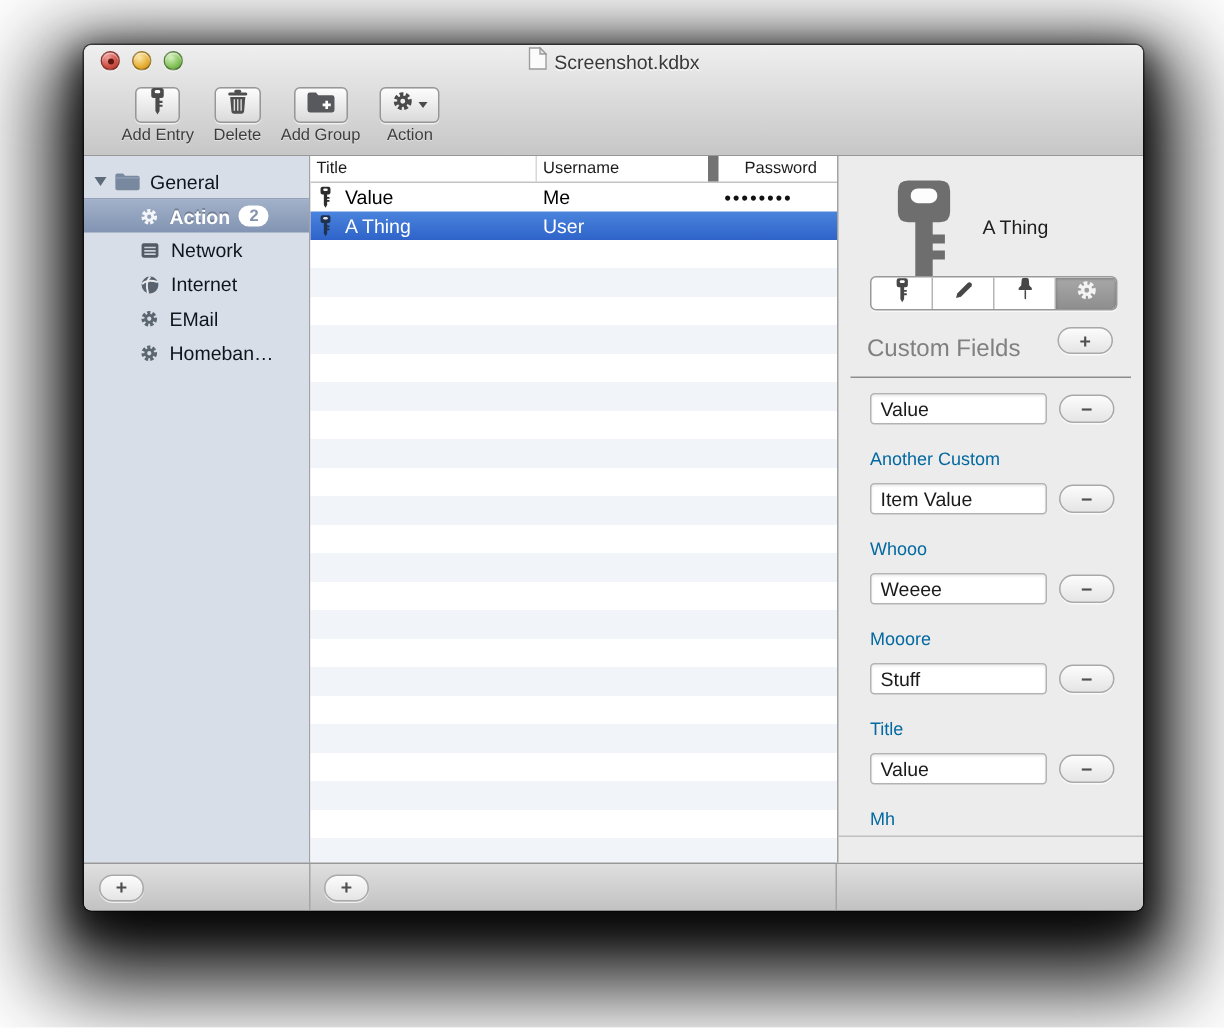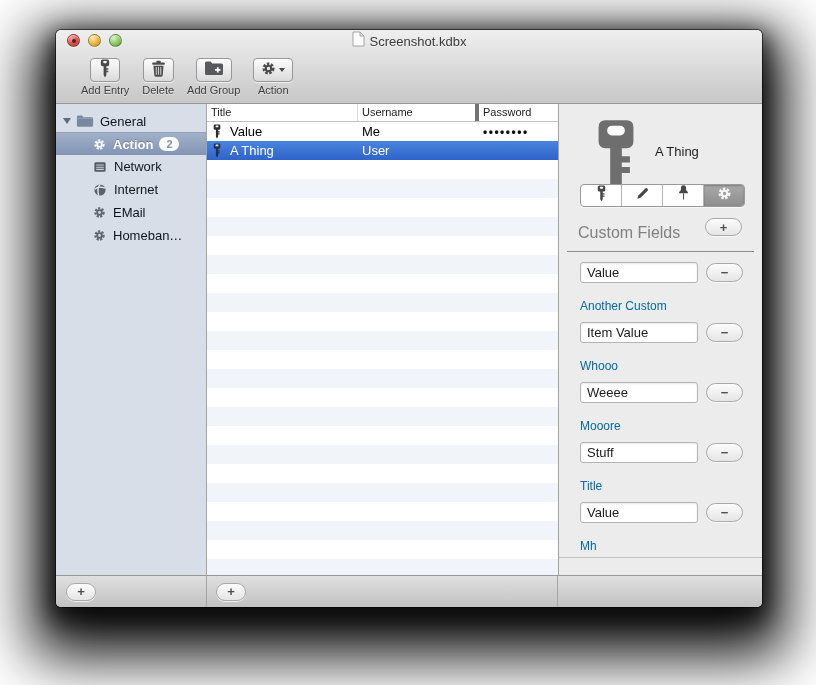--- a/index.html
+++ b/index.html
@@ -46,22 +46,22 @@
   .side-item .label{margin-left:7px;font-size:13px;color:#10151c;white-space:nowrap;}
   .side-item.selected{background:linear-gradient(#a2b1c9,#8294b3);border-top:1px solid #93a2ba;}
   .side-item.selected .label{color:#fff;font-weight:bold;text-shadow:0 -1px 0 rgba(0,0,0,.25);}
   .badge{margin-left:6px;background:#fff;border-radius:8px;min-width:20px;height:14px;line-height:14px;text-align:center;font-size:11px;font-weight:bold;color:#8492ac;padding:0 5px;}
   .side-group .icon{margin-left:5px;display:flex;}
   
   .entry-table{width:351px;background:#fff;display:flex;flex-direction:column;min-height:0;}
   .thead{height:18px;display:flex;background:#fff;border-bottom:1px solid #c3c3c3;flex:none;}
   .th{font-size:11px;color:#1c1c1c;line-height:17px;padding-left:4px;}
   .col-a{width:151px;border-right:1px solid #d8d8d8;}
-  .col-b{width:121px;border-right:4px solid #737373;}
-  .col-c{flex:1;}
+  .col-b{width:121px;border-right:7px solid #737373;}
+  .col-c{flex:1;text-align:center;}
   .trow{height:19px;display:flex;align-items:center;flex:none;}
   .trow .cell{font-size:13px;color:#000;display:flex;align-items:center;height:100%;}
   .trow .cell.c-a{width:151px;}
   .trow .cell.c-b{width:121px;padding-left:4px;}
   .trow .cell.c-c{flex:1;padding-left:4px;}
   .row-key{margin-left:6px;margin-right:9px;display:flex;}
   .dots{font-size:12px;font-weight:bold;letter-spacing:1.5px;color:#111;}
   .trow.selected{background:linear-gradient(#4a84dd,#2f63c9);}
   .trow.selected .cell{color:#fff;}
   .empty-rows{flex:1;background:repeating-linear-gradient(to bottom,#fff 0 19px,#f1f5fa 19px 38px);}

